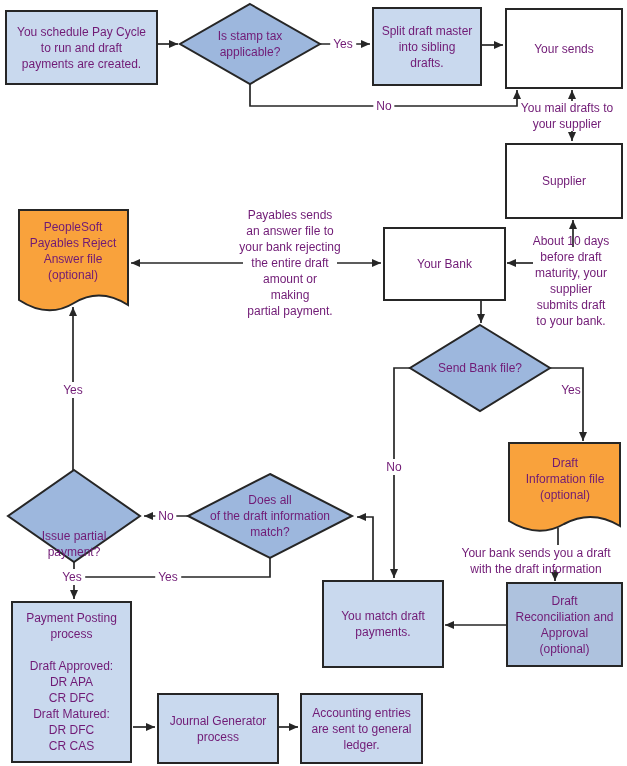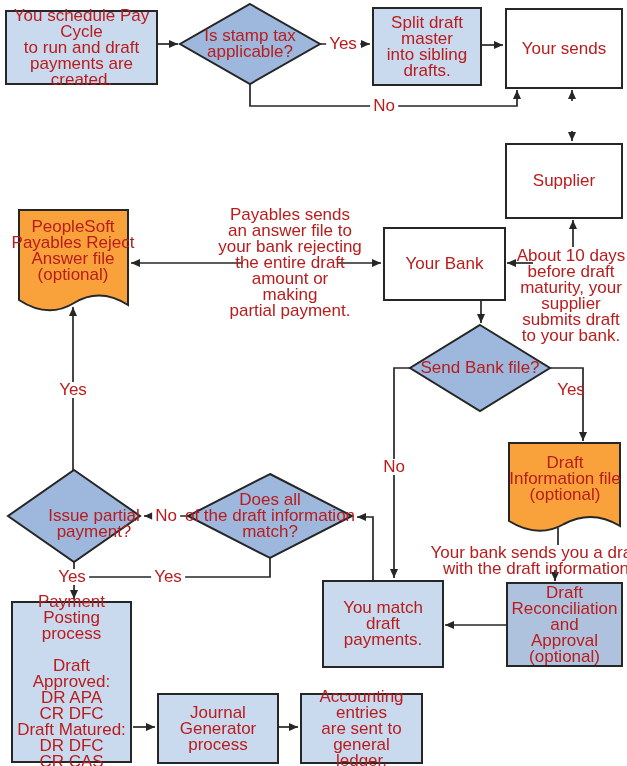--- a/index.html
+++ b/index.html
@@ -1,18 +1,18 @@
 <!DOCTYPE html>
 <html><head>
 <meta charset="utf-8">
 <style>
   html,body{margin:0;padding:0;background:#fff;}
   .stage{
     position:relative;width:627px;height:766px;background:#ffffff;
-    font-family:"Liberation Sans", sans-serif;font-size:17px;line-height:16px;color:#b91c1c;
+    font-family:"Liberation Sans", sans-serif;font-size:12px;line-height:16px;color:#701a75;
     overflow:hidden;
   }
   .stage svg{position:absolute;left:0;top:0;}
   .node{
     position:absolute;box-sizing:border-box;border:2px solid #262626;
     display:flex;align-items:center;justify-content:center;text-align:center;
     white-space:pre-line;padding:2px;
   }
   .floatlabel{
     position:absolute;transform:translate(-50%,-50%);text-align:center;
@@ -113,39 +113,41 @@
   <div class="node" style="left: 300px; top: 693px; width: 123px; height: 71px; background-color: rgb(201, 217, 238);">Accounting entries
 are sent to general
 ledger.</div>
 
   <div class="dlabel" style="left:250px;top:44px;">Is stamp tax
 applicable?</div>
   <div class="dlabel" style="left:480px;top:368px;">Send Bank file?</div>
   <div class="dlabel" style="left:270px;top:516px;">Does all
 of the draft information
 match?</div>
-  <div class="dlabel" style="left:74px;top:524px;margin-left:20px;">Issue partial
+  <div class="dlabel" style="left:74px;top:544px;">Issue partial
 payment?</div>
 
   <div class="dlabel" style="left:73px;top:251px;">PeopleSoft
 Payables Reject
 Answer file
 (optional)</div>
   <div class="dlabel" style="left:565px;top:479px;">Draft
 Information file
 (optional)</div>
 
+  <div class="floatlabel" style="left:567px;top:116px;">You mail drafts to
+your supplier</div>
   <div class="floatlabel" style="left:290px;top:263px;">Payables sends
 an answer file to
 your bank rejecting
 the entire draft
 amount or
 making
 partial payment.</div>
-  <div class="floatlabel" style="left:571px;top:296px;">About 10 days
+  <div class="floatlabel" style="left:571px;top:281px;">About 10 days
 before draft
 maturity, your
 supplier
 submits draft
 to your bank.</div>
   <div class="floatlabel" style="left:536px;top:561px;">Your bank sends you a draft
 with the draft information</div>
 
   <span class="elabel" style="left:343px;top:44px;">Yes</span>
   <span class="elabel" style="left:384px;top:106px;">No</span>

